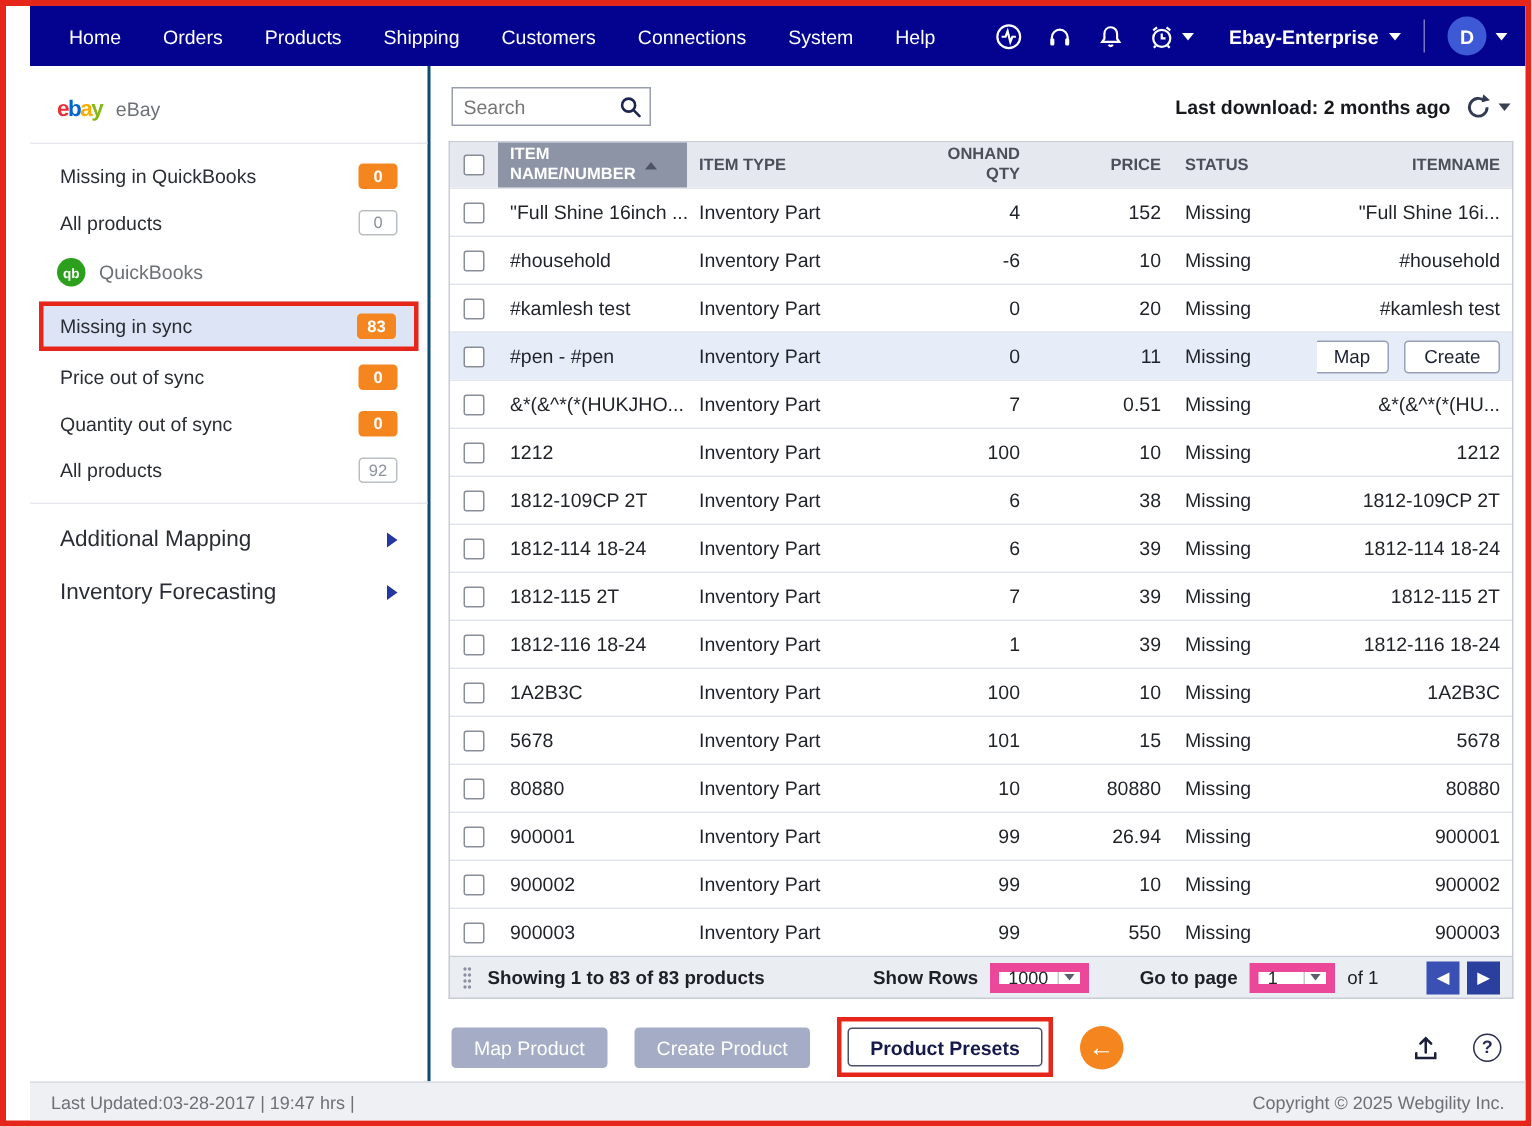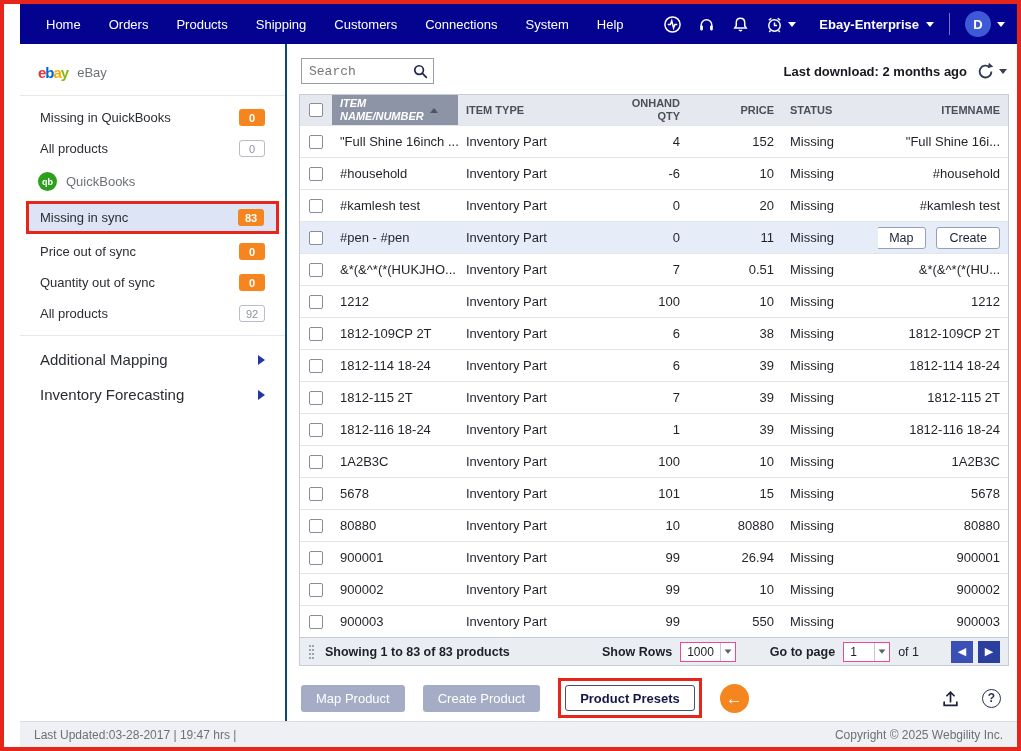--- a/index.html
+++ b/index.html
@@ -42,53 +42,53 @@
   .badge.orange{background:var(--orange);color:#fff;}
   .badge.gray{background:#fff;border:1px solid #b9bdc5;color:#8d929b;font-weight:400;}
   .expander{display:flex;align-items:center;justify-content:space-between;padding:9px 20px;font-size:15px;color:#2a2d33;cursor:pointer;}
   .tri-right{width:0;height:0;border-top:5px solid transparent;border-bottom:5px solid transparent;border-left:7px solid #2437a0;display:inline-block;}
   .side-spacer{flex:1;}
 
   
   .main{flex:1;display:flex;flex-direction:column;min-width:0;padding:0 8px 0 12px;}
   .toolbar{display:flex;align-items:center;padding:14px 2px 10px 2px;flex-shrink:0;}
   .search-box{width:133px;height:26px;border:1px solid #989dab;display:flex;align-items:center;background:#fff;padding-right:4px;}
-  .search-box input{flex:1;min-width:0;border:0;outline:0;padding:0 7px;font-size:13px;font-family:Liberation Mono, monospace;color:#15803d;}
+  .search-box input{flex:1;min-width:0;border:0;outline:0;padding:0 7px;font-size:13px;font-family:Liberation Sans, sans-serif;color:#15803d;}
   .toolbar-right{margin-left:auto;display:flex;align-items:center;gap:9px;}
   .last-download{font-size:13px;font-weight:700;color:#16181d;margin-left:16px;}
   .refresh-group{display:flex;align-items:center;gap:4px;cursor:pointer;}
   .caret-dark{width:0;height:0;border-left:4px solid transparent;border-right:4px solid transparent;border-top:5px solid #3a3f54;display:inline-block;}
 
   
   .table{border:1px solid #c7ccd6;flex-shrink:0;}
   .t-head{display:flex;background:#e6e8ef;height:30px;font-size:11px;color:#4b4f5a;font-weight:700;}
   .hc{display:flex;align-items:center;padding:0 8px;line-height:1.15;}
   .hc span{white-space:pre-line;}
-  .hc.sorted{background:#8d94a6;color:#fff;gap:6px;font-style:italic;}
+  .hc.sorted{background:#8d94a6;color:#fff;gap:6px;}
   .sort-tri{width:0;height:0;border-left:4px solid transparent;border-right:4px solid transparent;border-bottom:5px solid #4e5464;display:inline-block;flex-shrink:0;}
   .c-check{width:32px;flex:none;justify-content:center;}
   .c-name{width:126px;flex:none;}
   .c-type{width:134px;flex:none;}
   .c-qty{width:96px;flex:none;justify-content:flex-end;text-align:right;}
   .c-price{width:94px;flex:none;justify-content:flex-end;text-align:right;}
   .c-status{width:96px;flex:none;}
   .c-itemname{flex:1;justify-content:flex-end;text-align:right;}
   .checkbox{width:14px;height:14px;border:1px solid #878d99;border-radius:2px;background:#fff;display:inline-block;}
   .t-row{display:flex;height:32px;border-top:1px solid #e2e5ec;font-size:13px;color:var(--text);background:#fff;}
   .t-row .cell{padding:0 8px;display:flex;align-items:center;overflow:hidden;white-space:nowrap;}
   .t-row.highlight{background:#e7ecf9;}
   .row-actions{gap:10px;}
   .row-action-btn{height:22px;padding:0 12px;background:#fff;border:1px solid #98a0b8;border-radius:3px;font-size:12.5px;color:#1b2030;font-family:inherit;cursor:pointer;}
 
   
   .pagination{height:28px;background:#eaedf2;border:1px solid #c7ccd6;border-top:none;display:flex;align-items:center;gap:10px;padding:0 8px;font-size:12.5px;color:#1d2026;flex-shrink:0;}
   .pg-strong{font-weight:700;}
   .pg-group{display:flex;align-items:center;gap:8px;}
   .pg-rows{margin-left:auto;}
-  .selectbox{background:#fff;border:1px solid #ec4899;height:20px;display:inline-flex;align-items:center;font-size:12px;cursor:pointer;}
+  .selectbox{background:#fff;border:6px solid #ec4899;height:20px;display:inline-flex;align-items:center;font-size:12px;cursor:pointer;}
   .selectbox .val{padding:0 6px;min-width:30px;}
   .selectbox .dd{width:15px;height:100%;border-left:1px solid #c4c8d0;display:flex;align-items:center;justify-content:center;}
   .dd .caret-dark{border-top-color:#5a5f6d;transform:scale(.85);}
   .pg-btn{width:22px;height:22px;background:var(--pgblue);color:#fff;display:flex;align-items:center;justify-content:center;font-size:11px;cursor:pointer;border:none;}
   .pg-btn.prev{background:#3a50b4;}
 
   
   .actionbar{display:flex;align-items:center;gap:18px;margin-top:12px;padding:0 2px;flex-shrink:0;}
   .btn-disabled{height:27px;padding:0 15px;background:#a5adc6;color:#fff;border:none;border-radius:3px;font-size:13px;font-family:inherit;cursor:default;}
   .presets-wrap{border:3px solid var(--red);padding:4px;background:#fff;}

